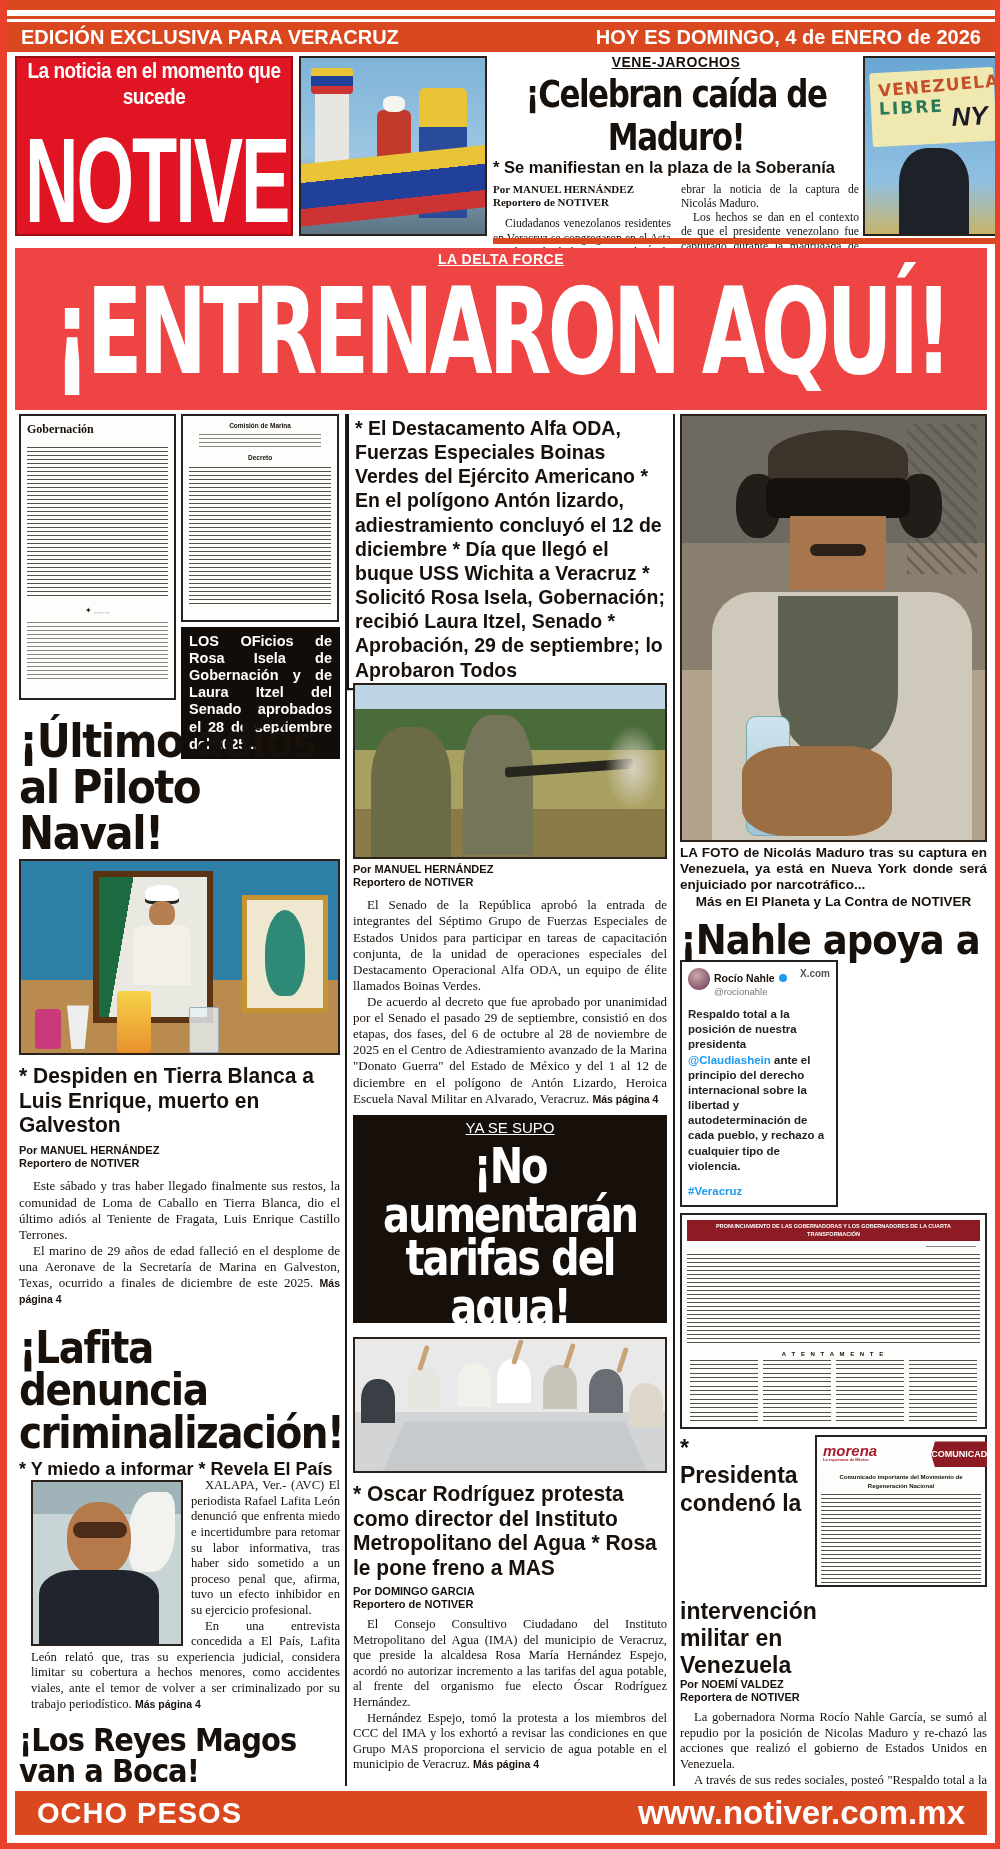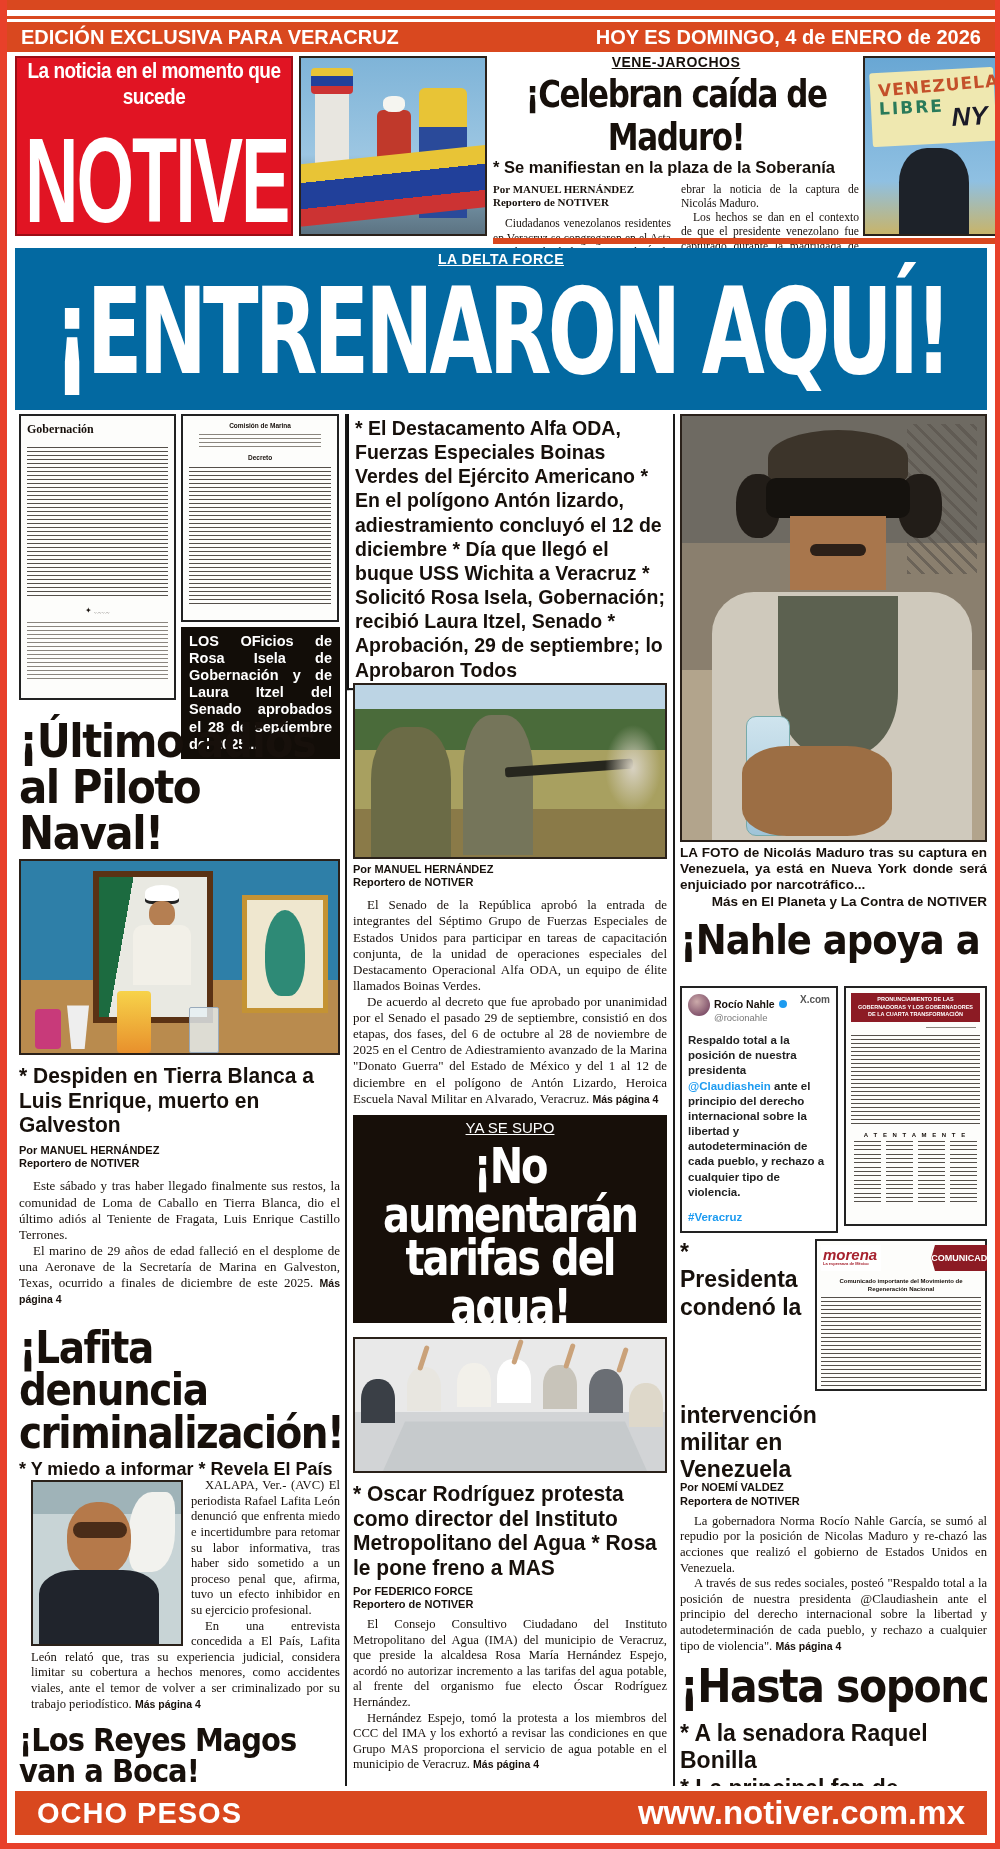--- a/index.html
+++ b/index.html
@@ -43,21 +43,21 @@
   .lead { position:absolute; left:486px; top:54px; width:366px; height:182px; }
   .lead-kicker { text-align:center; font-weight:bold; font-size:14px; text-decoration:underline; letter-spacing:0.5px; }
   .lead-headline { text-align:center; font-family:"DejaVu Sans", sans-serif; font-weight:bold;
     font-size:31px; transform:scaleY(1.2); transform-origin:center top; letter-spacing:-1.5px; margin-top:2px; }
   .lead-subhead { font-weight:bold; font-size:16.5px; margin-top:14px; transform:scaleY(1.05); }
   .lead-cols { display:flex; gap:10px; margin-top:6px; }
   .lead-col { width:178px; font-family:"Liberation Serif", serif; font-size:11.6px; line-height:1.22; text-align:justify; }
   .byline { font-weight:bold; font-size:11px; line-height:1.2; }
   .orange-rule { position:absolute; left:486px; right:0; top:238px; height:6px; background:#d9481f; }
   
-  .banner { position:absolute; left:8px; right:8px; top:248px; height:162px; background:#0369a1; text-align:center; }
+  .banner { position:absolute; left:8px; right:8px; top:248px; height:162px; background:#ef4444; text-align:center; }
   .banner-kicker { color:#fff; font-weight:bold; font-size:14px; text-decoration:underline; margin-top:3px; letter-spacing:0.5px; }
   .banner-headline { color:#fff; font-family:"DejaVu Sans", sans-serif; font-weight:bold;
     font-size:84px; letter-spacing:-4px; white-space:nowrap;
     transform:scaleY(1.42) scaleX(0.97); transform-origin:center 30%; margin-top:8px; }
   
   .cols { position:absolute; left:12px; right:8px; top:414px; height:1372px; display:flex; }
   .colL { width:326px; padding-right:5px; }
   .colM { width:330px; border-left:2px solid #1a1a1a; border-right:2px solid #1a1a1a; padding:0 6px; }
   .colR { flex:1; padding-left:5px; }
   .col { overflow:hidden; }
@@ -119,21 +119,21 @@
   .mad-ear1,.mad-ear2 { position:absolute; top:58px; width:44px; height:64px; background:#221d18; border-radius:45%; }
   .mad-ear1 { left:54px; } .mad-ear2 { left:216px; }
   .mad-face { position:absolute; left:108px; top:100px; width:96px; height:74px; background:#a8764c; }
   .mad-mous { position:absolute; left:128px; top:128px; width:56px; height:12px; background:#2c2018; border-radius:6px; }
   .mad-shirt { position:absolute; left:30px; top:176px; width:260px; height:260px; background:#cfc9bc; border-radius:16% 16% 0 0; }
   .mad-vest { position:absolute; left:96px; top:180px; width:120px; height:160px; background:#5c6150; border-radius:0 0 40% 40%; }
   .mad-hands { position:absolute; left:60px; top:330px; width:150px; height:90px; background:#9c6e44; border-radius:30%; }
   .mad-bottle { position:absolute; left:64px; top:300px; width:44px; height:120px; background:linear-gradient(180deg,#cfe4ee,#9fc4d8); border:1px solid #7aa; border-radius:10px; }
   .mad-cage { position:absolute; right:8px; top:8px; width:70px; height:150px; background:repeating-linear-gradient(45deg,#57514a 0 3px,transparent 3px 10px); opacity:.6; }
   .caption { font-weight:bold; font-size:13.5px; line-height:1.2; margin-top:3px; text-align:justify; }
-  .caption .cap2 { display:block; text-align:right; }
+  .caption .cap2 { display:block; text-align:center; }
   .tweet-row { display:flex; gap:6px; margin-top:6px; }
   .tweet { width:158px; border:2px solid #222; background:#fff; padding:6px; }
   .tweet-top { display:flex; align-items:flex-start; gap:4px; }
   .tw-avatar { width:22px; height:22px; border-radius:50%; background:radial-gradient(circle at 40% 35%,#caa,#635); flex:none; }
   .tw-name { font-weight:bold; font-size:10.5px; }
   .tw-badge { display:inline-block; width:8px; height:8px; border-radius:50%; background:#1d9bf0; }
   .tw-handle { color:#777; font-size:9.5px; }
   .tw-site { margin-left:auto; color:#555; font-size:10px; font-weight:bold; }
   .tw-body { font-weight:bold; font-size:11.5px; line-height:1.32; margin-top:10px; color:#222; }
   .tw-mention,.tw-tag { color:#1d9bf0; }
@@ -325,21 +325,21 @@
         <div class="arm" style="left:160px;top:0px;"></div>
         <div class="person" style="left:188px;top:26px;background:#c8c4ba;"></div>
         <div class="arm" style="left:212px;top:4px;"></div>
         <div class="person" style="right:42px;top:30px;background:#6a6e74;"></div>
         <div class="arm" style="right:40px;top:8px;"></div>
         <div class="person" style="right:2px;top:44px;background:#ded8ca;"></div>
       </div>
 
       <div class="sub" style="font-size:21px;margin-top:8px;">* Oscar Rodríguez protesta como director del Instituto Metropolitano del Agua * Rosa le pone freno a MAS</div>
       <div class="byline" style="margin-top:10px;">
-        <span>Por FEDERICO FORCE</span><br>
+        <span>Por DOMINGO GARCIA</span><br>
         <span>Reportero de NOTIVER</span>
       </div>
       <div class="body-text" style="margin-top:6px;font-size:12.6px;">
         <p>El Consejo Consultivo Ciudadano del Instituto Metropolitano del Agua (IMA) del municipio de Veracruz, que preside la alcaldesa Rosa María Hernández Espejo, acordó no autorizar incremento a las tarifas del agua potable, al frente del organismo fue electo Óscar Rodríguez Hernández.</p>
         <p><span>Hernández Espejo, tomó la protesta a los miembros del CCC del IMA y los exhortó a revisar las condiciones en que Grupo MAS proporciona el servicio de agua potable en el municipio de Veracruz.</span> <span class="more">Más página 4</span></p>
       </div>
 
       <h2 class="head" style="font-size:32px;margin-top:12px;letter-spacing:-1px;white-space:nowrap;">¡Dañan la esfinge La Paloma!</h2>
 
     </div>
@@ -358,21 +358,21 @@
         <div class="mad-bottle"></div>
         <div class="mad-hands"></div>
       </div>
       <div class="caption">
         <span>LA FOTO de Nicolás Maduro tras su captura en Venezuela, ya está en  Nueva York donde será enjuiciado por narcotráfico...</span>
         <span class="cap2">Más en El Planeta y La Contra de NOTIVER</span>
       </div>
 
       <h2 class="head" style="font-size:37px;margin-top:10px;letter-spacing:-1px;white-space:nowrap;">¡Nahle apoya a Claudia!</h2>
 
-      <div class="tweet-row" style="margin-top:30px;">
+      <div class="tweet-row" style="margin-top:4px;flex-direction:column;">
         <div class="tweet">
           <div class="tweet-top">
             <div class="tw-avatar"></div>
             <div>
               <span class="tw-name">Rocío Nahle</span>
               <span class="tw-badge"></span>
               <div class="tw-handle">@rocionahle</div>
             </div>
             <span class="tw-site">X.com</span>
           </div>

